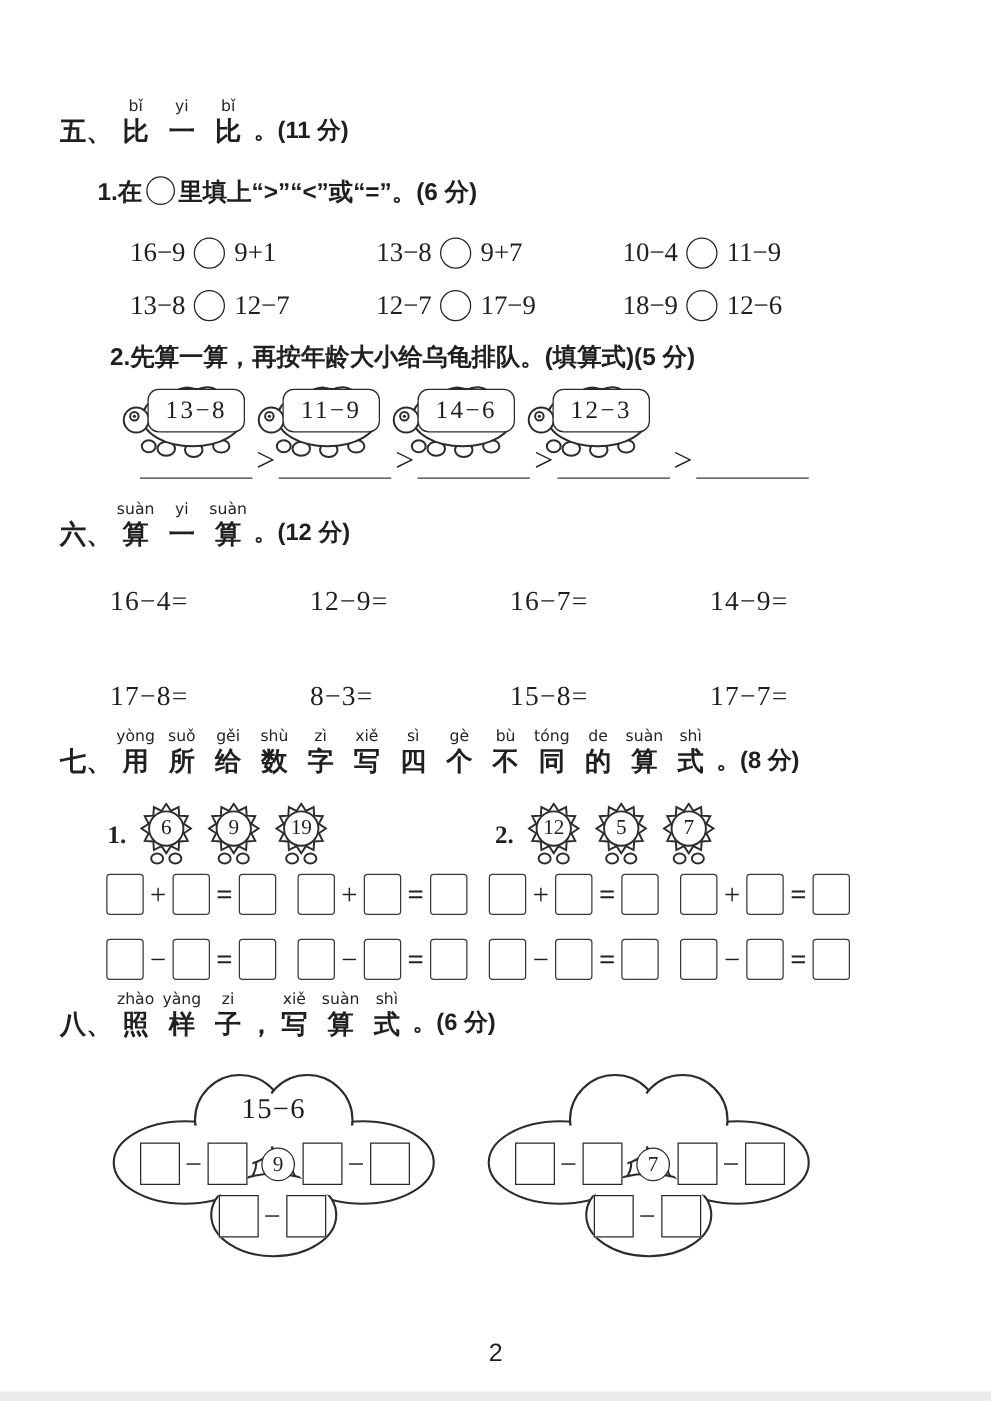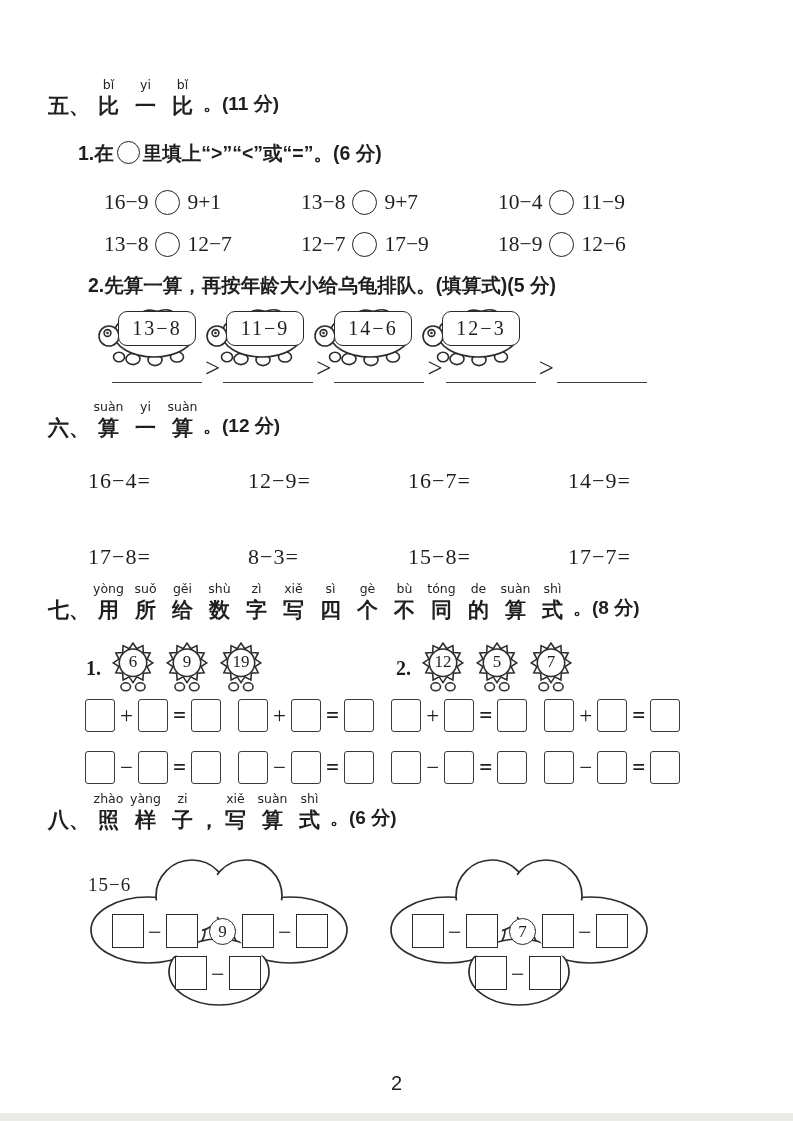--- a/index.html
+++ b/index.html
@@ -48,21 +48,21 @@
 
   
   .eq-row{display:flex;gap:17px;}
   .eq-group{display:flex;align-items:center;gap:5px;}
   .eqbox{width:28px;height:31px;border:1.8px solid #3a3a3a;border-radius:3px;background:#fff;}
   .op{font-size:23px;line-height:1;}
   .op.eqs{font-weight:700;}
 
   
   .flower{position:absolute;width:262px;height:152px;}
-  .fexample{position:absolute;left:0;top:18px;width:100%;text-align:left;font-size:19px;letter-spacing:1px;}
+  .fexample{position:absolute;left:0;top:18px;width:100%;text-align:center;font-size:23px;letter-spacing:1px;}
   .fbox{position:absolute;width:30px;height:32px;border:1.8px solid #2a2a2a;background:#fff;}
   .fminus{position:absolute;font-size:24px;line-height:1;}
   .fcircle{position:absolute;width:25px;height:25px;border:1.7px solid #2a2a2a;border-radius:50%;background:#fff;
            text-align:center;line-height:25px;font-size:17px;}
 
   .pagenum{position:absolute;left:0;top:1072px;width:100%;text-align:center;font-size:20px;
            font-family:"Liberation Sans",sans-serif;}
   .scan-edge{position:absolute;left:0;top:1113px;width:100%;height:8px;background:#ebebe8;}
 
   svg{display:block;}

